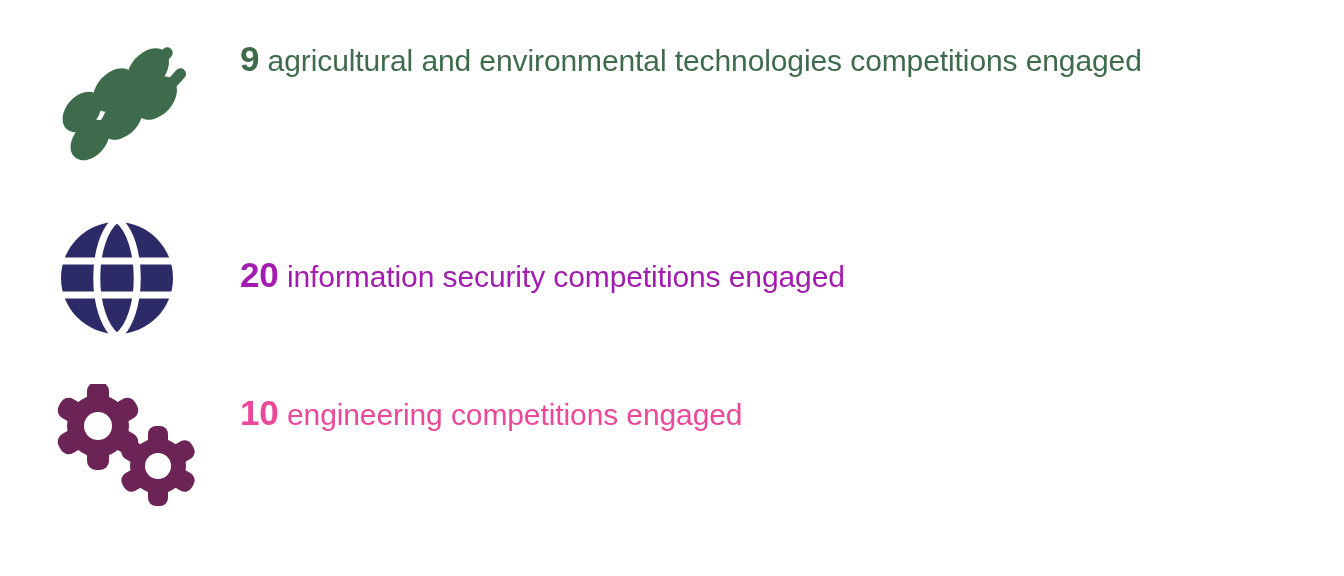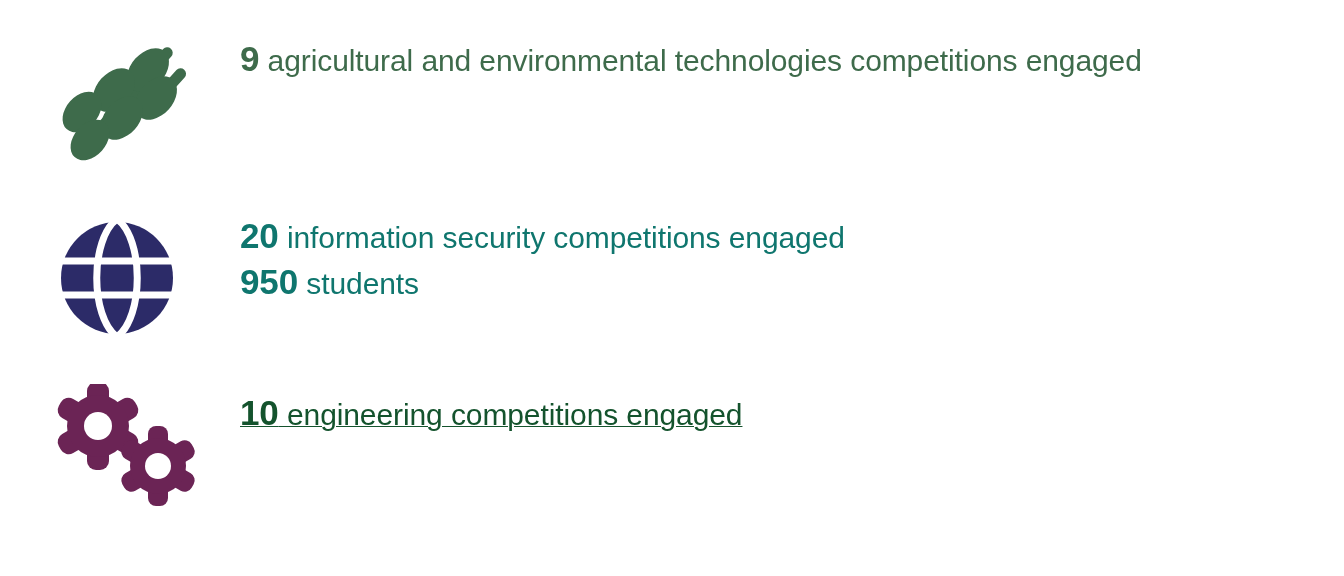--- a/index.html
+++ b/index.html
@@ -56,22 +56,22 @@
     font-size: 30px;
   }
 
   
   .row-ag   { top: 28px; }
   .row-sec  { top: 205px; }
   .row-eng  { top: 382px; }
 
   
   .theme-green  { color: #3E6B4B; }
-  .theme-navy   { color: #0f766e; }
-  .theme-purple { color: #14532d; text-decoration: underline; }
+  .theme-navy   { color: #a21caf; margin-top: 39px; }
+  .theme-purple { color: #ec4899; }
 
   .fill-green  { fill: #3E6B4B; }
   .fill-navy   { fill: #2C2B68; }
   .fill-purple { fill: #6B2455; }
 
   
   .icon-wheat {
     position: absolute;
     left: 52px;
     top: 6px;
@@ -138,23 +138,20 @@
 
         <path d="M57 -2 C 30 18, 30 96, 57 116" fill="none" stroke="#ffffff" stroke-width="7"></path>
         <path d="M57 -2 C 84 18, 84 96, 57 116" fill="none" stroke="#ffffff" stroke-width="7"></path>
       </svg>
     </div>
 
     <div class="text-cell">
       <div class="stat-line theme-navy">
         <span class="num">20</span><span class="lbl"> information security competitions engaged</span>
       </div>
-      <div class="stat-line theme-navy">
-        <span class="num">950</span><span class="lbl"> students</span>
-      </div>
     </div>
   </div>
 
   <div class="stat-row row-eng">
 
     <div class="icon-cell">
       <svg class="icon-gears" viewBox="0 0 146 122">
         <g class="fill-purple">
 
           <g transform="translate(44,42)">

